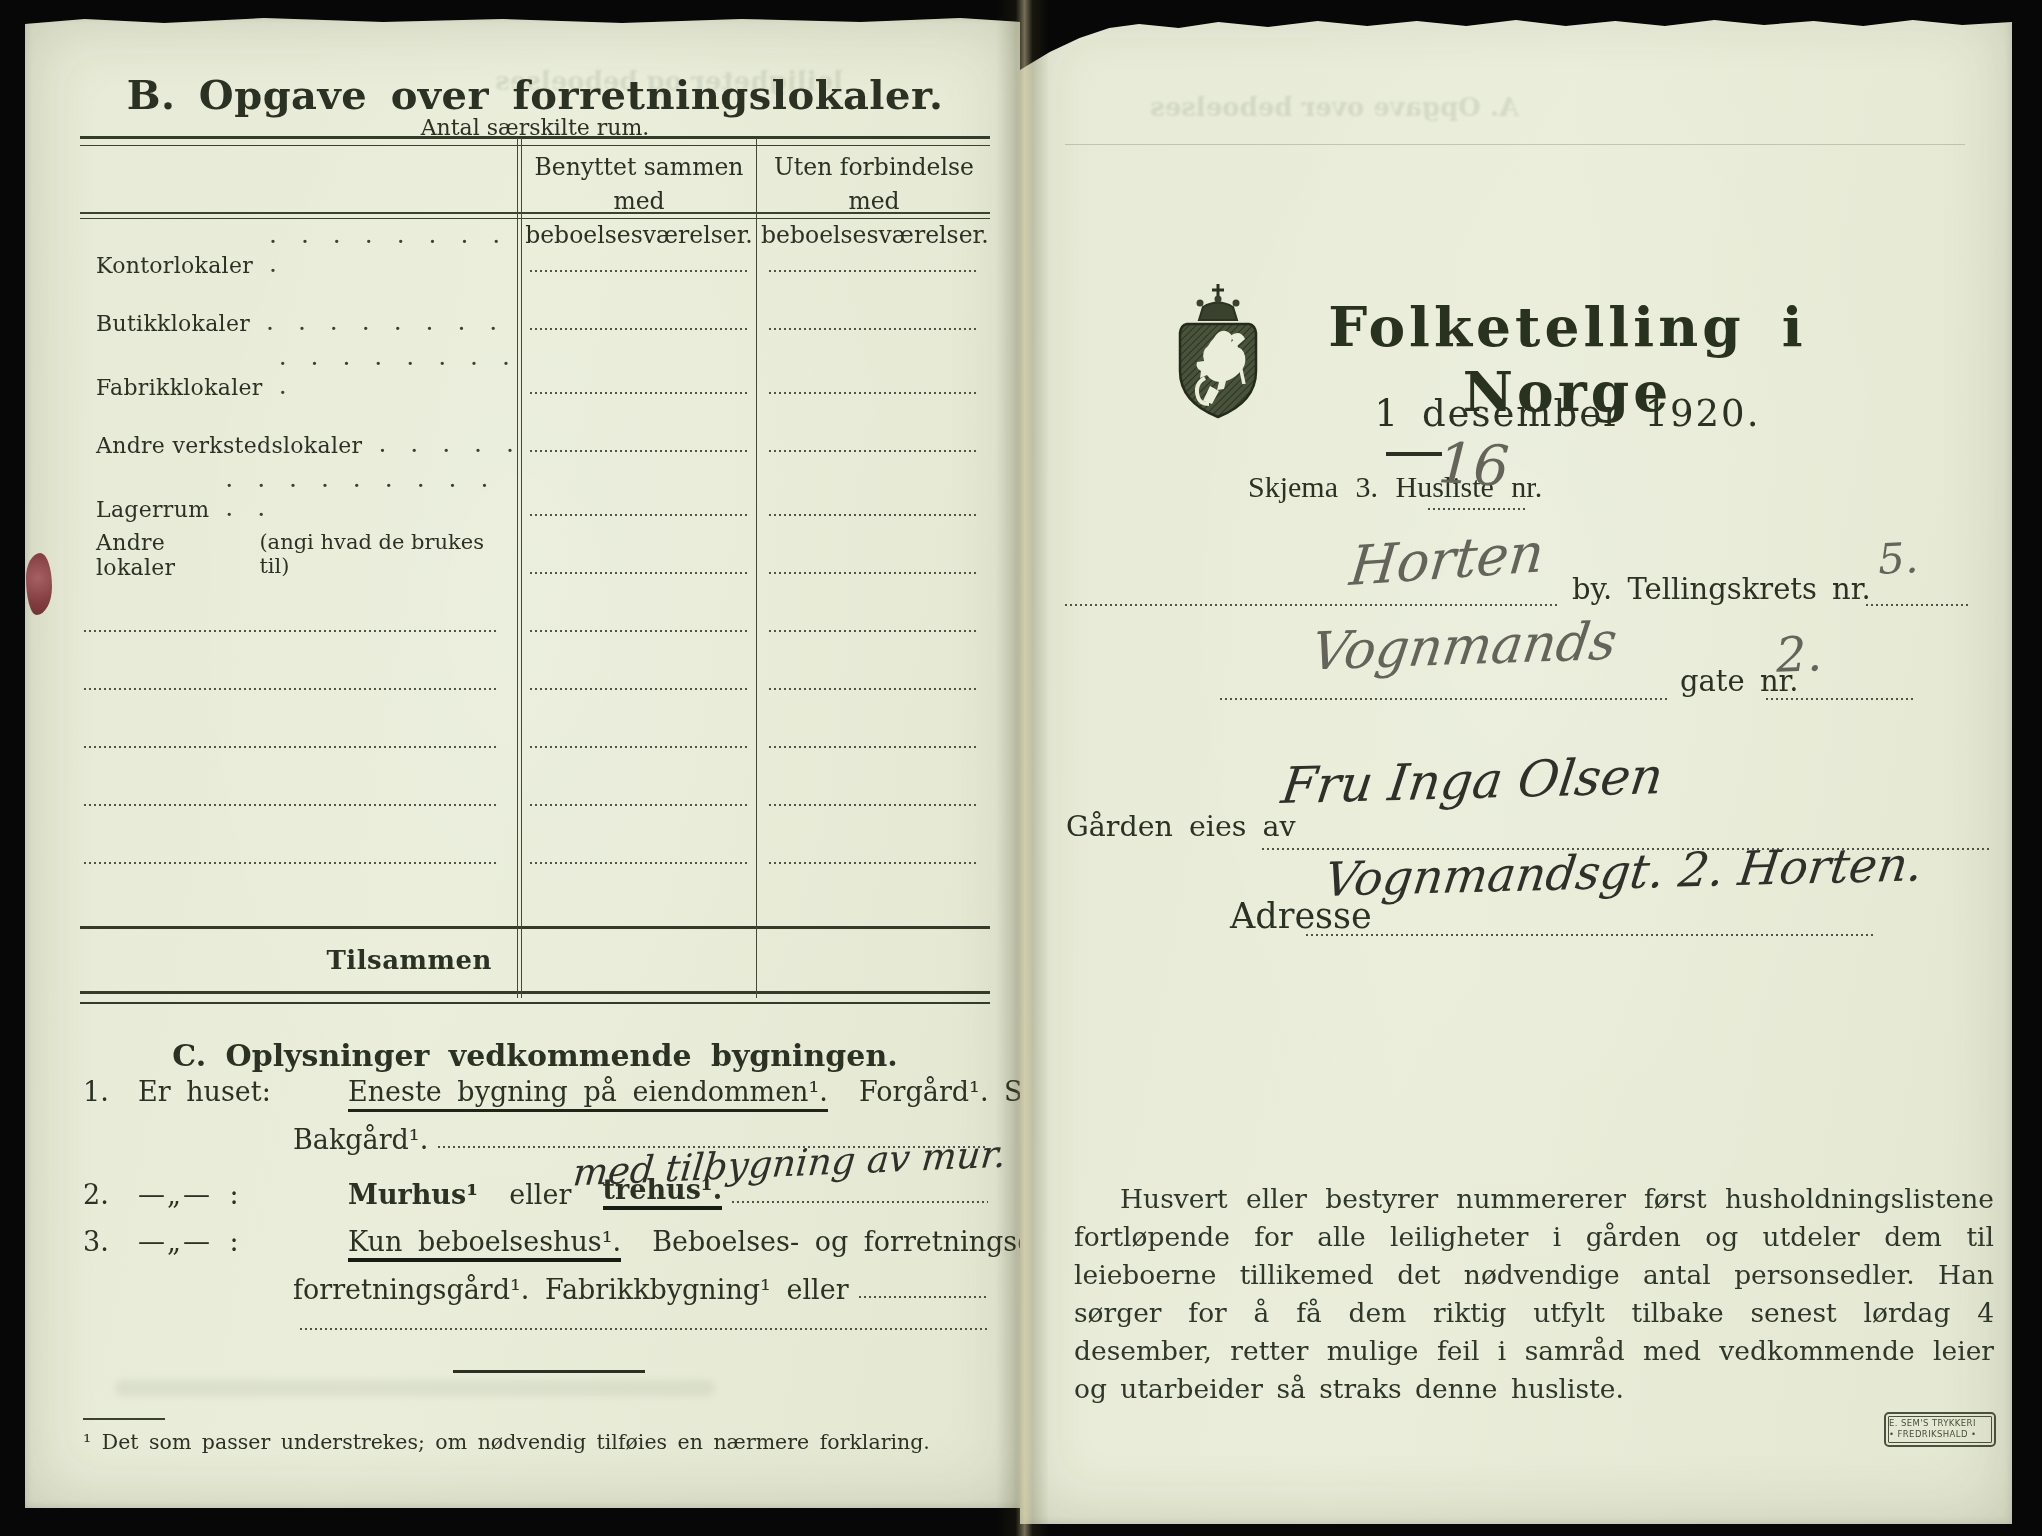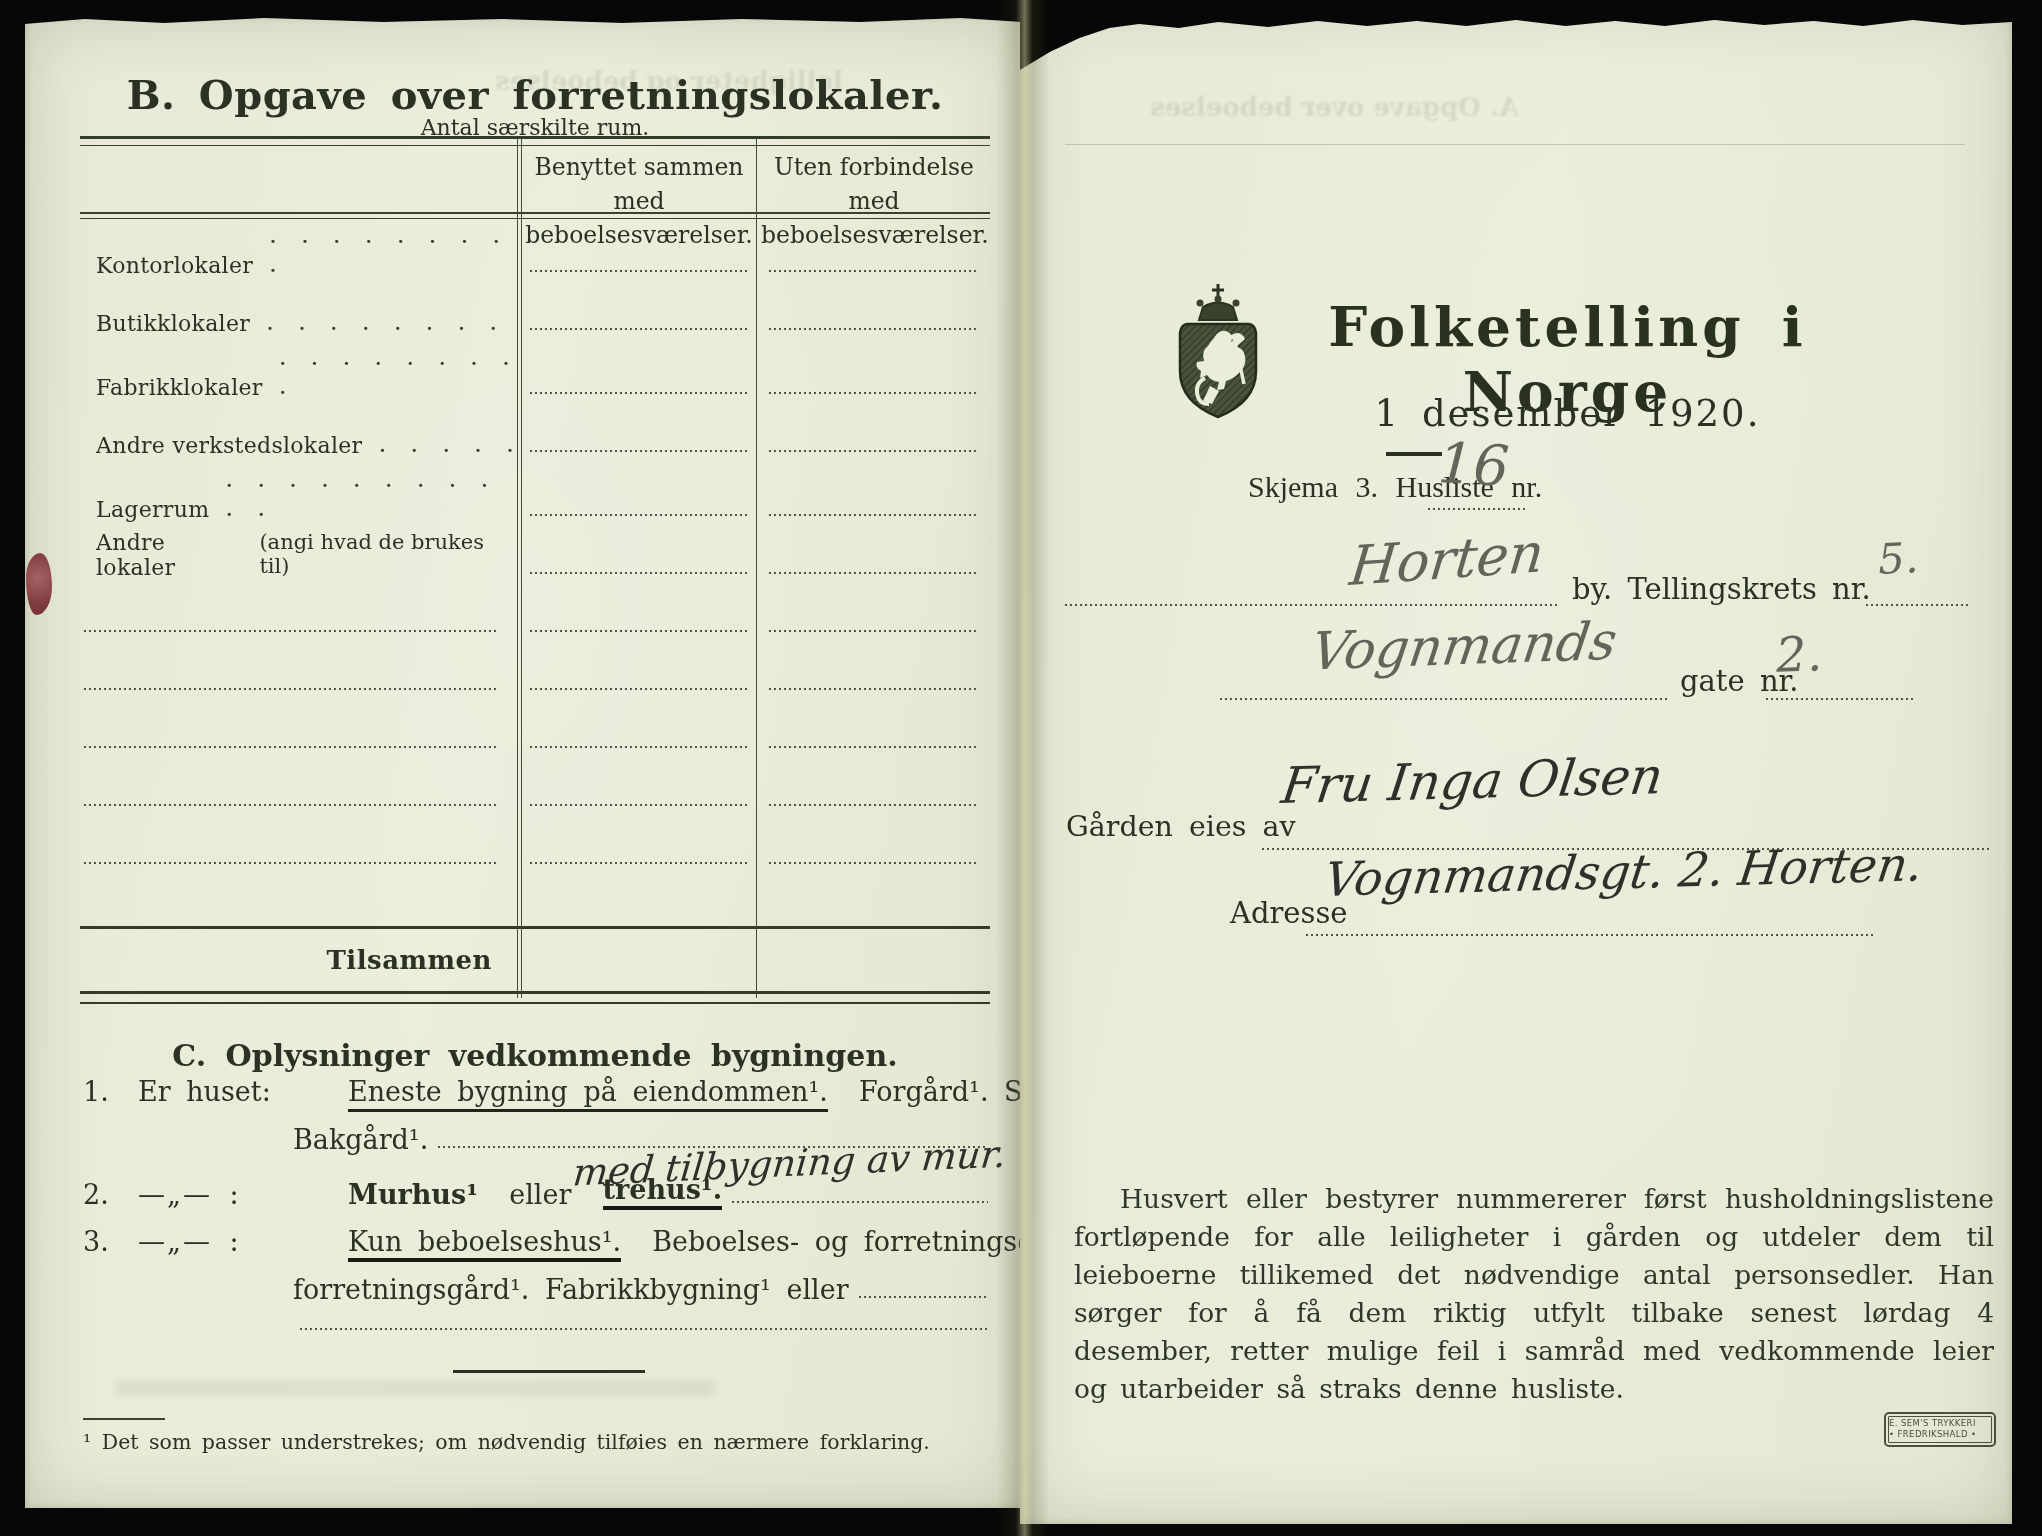--- a/index.html
+++ b/index.html
@@ -329,21 +329,21 @@
   <div class="hw pencil" style="left:292px;top:616px;font-size:52px;transform:rotate(-2deg) skewX(-10deg);">Vognmands</div>
   <div class="dotline" style="left:200px;top:698px;width:448px;"></div>
   <div class="abs print r-byline nowrap" style="left:660px;top:664px;">gate nr.</div>
   <div class="hw pencil" style="left:756px;top:626px;font-size:48px;transform:rotate(-2deg);">2.</div>
   <div class="dotline" style="left:746px;top:698px;width:150px;"></div>
 
   <div class="abs print nowrap" style="left:46px;top:810px;font-size:28.5px;word-spacing:7px;">Gården eies av</div>
   <div class="hw ink" style="left:262px;top:752px;font-size:50px;transform:rotate(-1.5deg) skewX(-9deg);">Fru Inga Olsen</div>
   <div class="dotline" style="left:242px;top:848px;width:728px;"></div>
 
-  <div class="abs print nowrap" style="left:210px;top:896px;font-size:29px;">Adresse</div>
+  <div class="abs print nowrap" style="left:210px;top:896px;font-size:35px;">Adresse</div>
   <div class="hw ink" style="left:305px;top:844px;font-size:47px;transform:rotate(-1.5deg) skewX(-9deg);">Vognmandsgt. 2. Horten.</div>
   <div class="dotline" style="left:286px;top:934px;width:570px;"></div>
 
   <div class="abs r-para">
     <p>Husvert eller bestyrer nummererer først husholdningslistene fortløpende for alle leiligheter i gården og utdeler dem til leieboerne tillikemed det nødvendige antal personsedler. Han sørger for å få dem riktig utfylt tilbake senest lørdag 4 desember, retter mulige feil i samråd med vedkommende leier og utarbeider så straks denne husliste.</p>
   </div>
 
   <div class="abs stamp">
     <div class="stamp-in">
       <div>E. SEM'S TRYKKERI</div>

